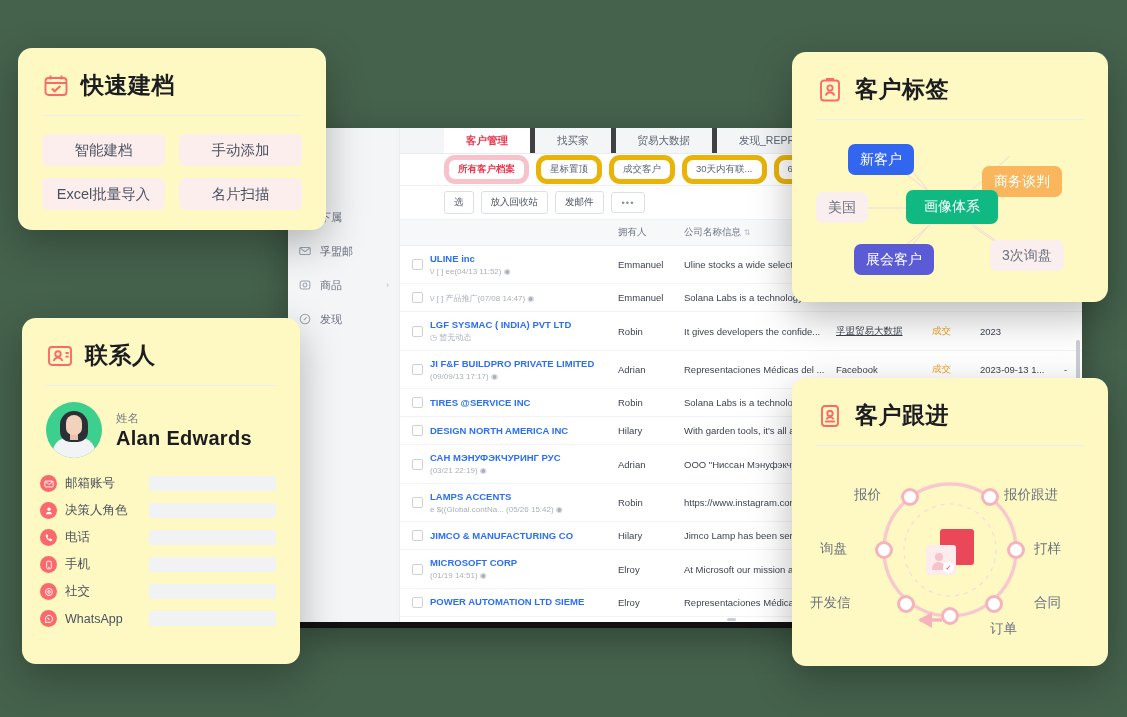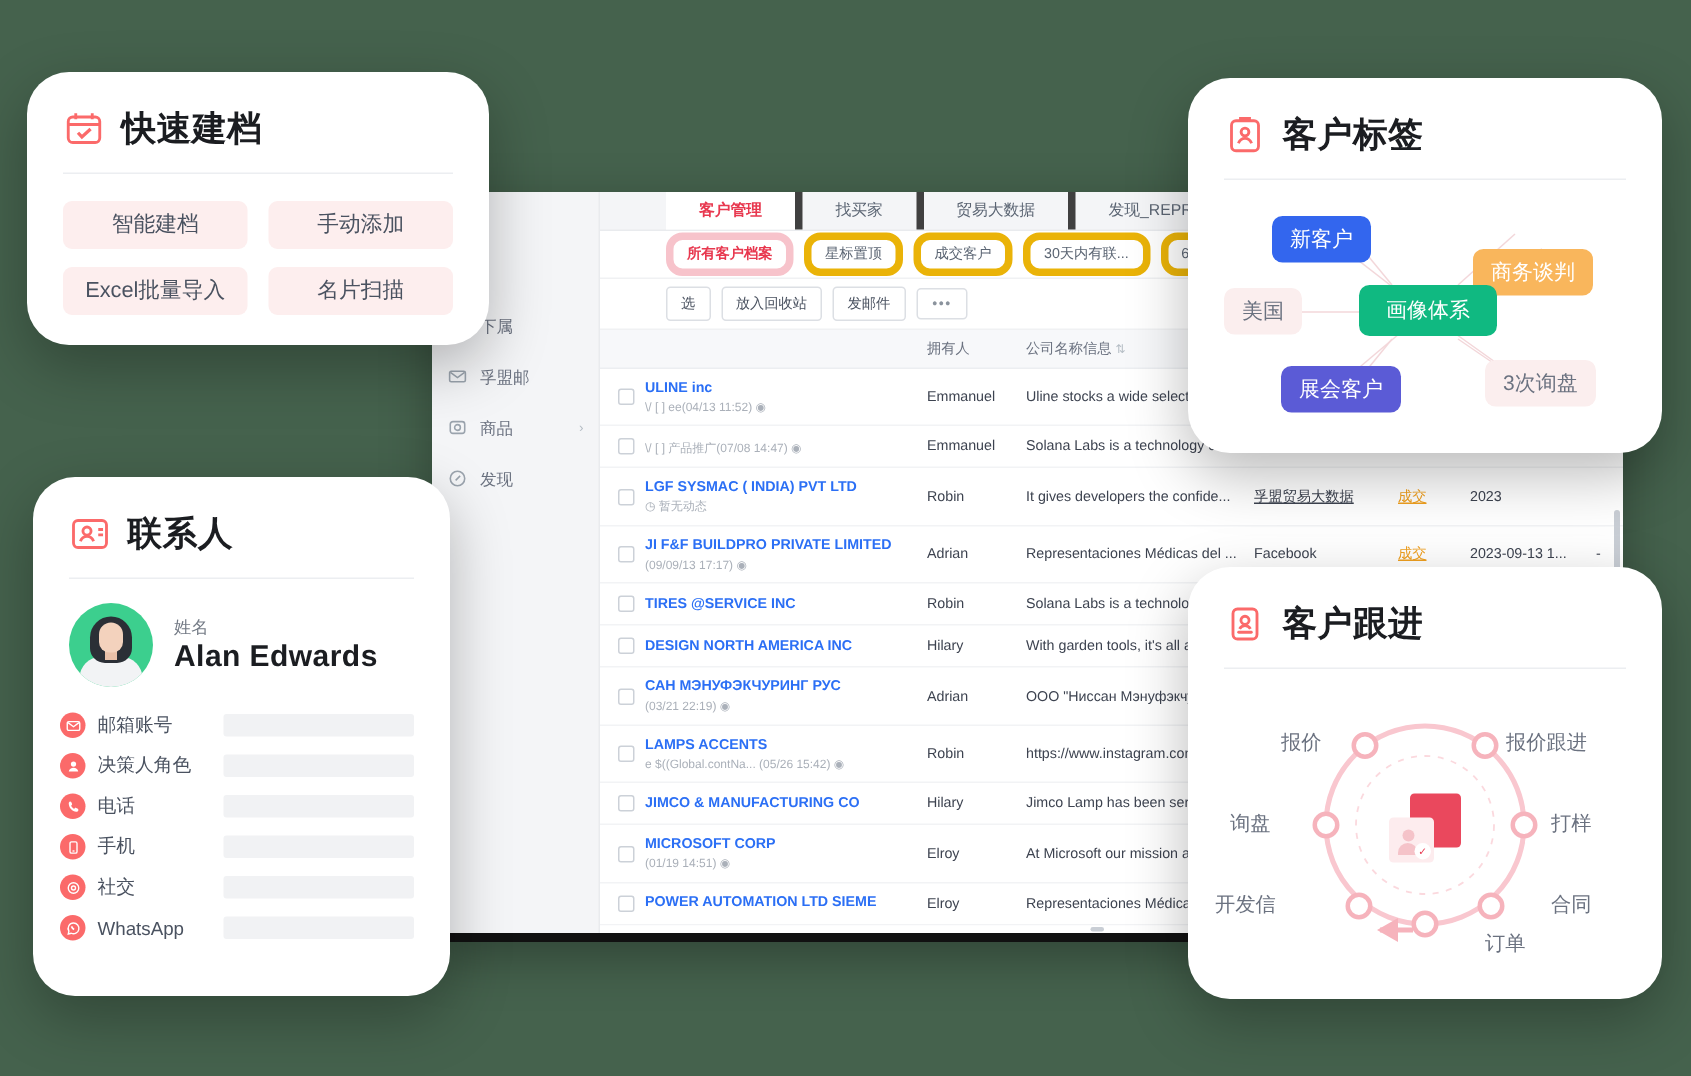--- a/index.html
+++ b/index.html
@@ -127,40 +127,40 @@
   .c-stat  { width: 48px; }
   .c-date  { width: 84px; }
   .c-dash  { width: 22px; }
   .cbox {
     width: 11px; height: 11px; border: 1px solid #ccd1d8; border-radius: 2px;
     background: #fff; display: block;
   }
   .co-name { color: #2b6ff5; font-size: 9.5px; font-weight: bold; line-height: 1.25; }
   .co-sub { color: #aab0b9; font-size: 8px; margin-top: 2px; line-height:1.2;}
   .src-u { text-decoration: underline; }
-  .st-deal { color: #f0a020; text-decoration: underline; }
+  .st-deal { color: #f0a020; }
   .st-lead { color: #5b6573; }
   .hsort { color:#b4bcc4; font-size:8px; }
   .grid-scroll-x {
     position:absolute; left:0; right:0; bottom:0; height:5px; background:#fff;
   }
   .grid-scroll-x i {
     position:absolute; left:48%; top:1px; width:9px; height:3px; border-radius:2px; background:#c9ced5;
   }
   .app-bottom-bar{ height:6px; background:#111; }
   .app-vscroll{
     position:absolute; right:2px; top:120px; width:4px; height:150px;
     background:#c9ced5; border-radius:2px;
   }
 
   
   .card {
     position: absolute;
-    background: #ffffff;
-    border-radius: 28px;
+    background: #fef9c3;
+    border-radius: 14px;
     box-shadow: 0 14px 40px rgba(0,0,0,.28);
   }
   .card-head {
     display: flex; align-items: center; gap: 11px;
     padding: 22px 24px 0 24px;
   }
   .card-icon { width: 28px; height: 28px; flex: 0 0 28px; color: #fb6a6a; }
   .card-icon svg { width: 28px; height: 28px; display: block; }
   .card-title { font-size: 23px; font-weight: bold; color: #1b1d21; letter-spacing: .5px; }
   .card-rule { height: 1px; background: #eceef1; margin: 14px 24px 0 24px; }

